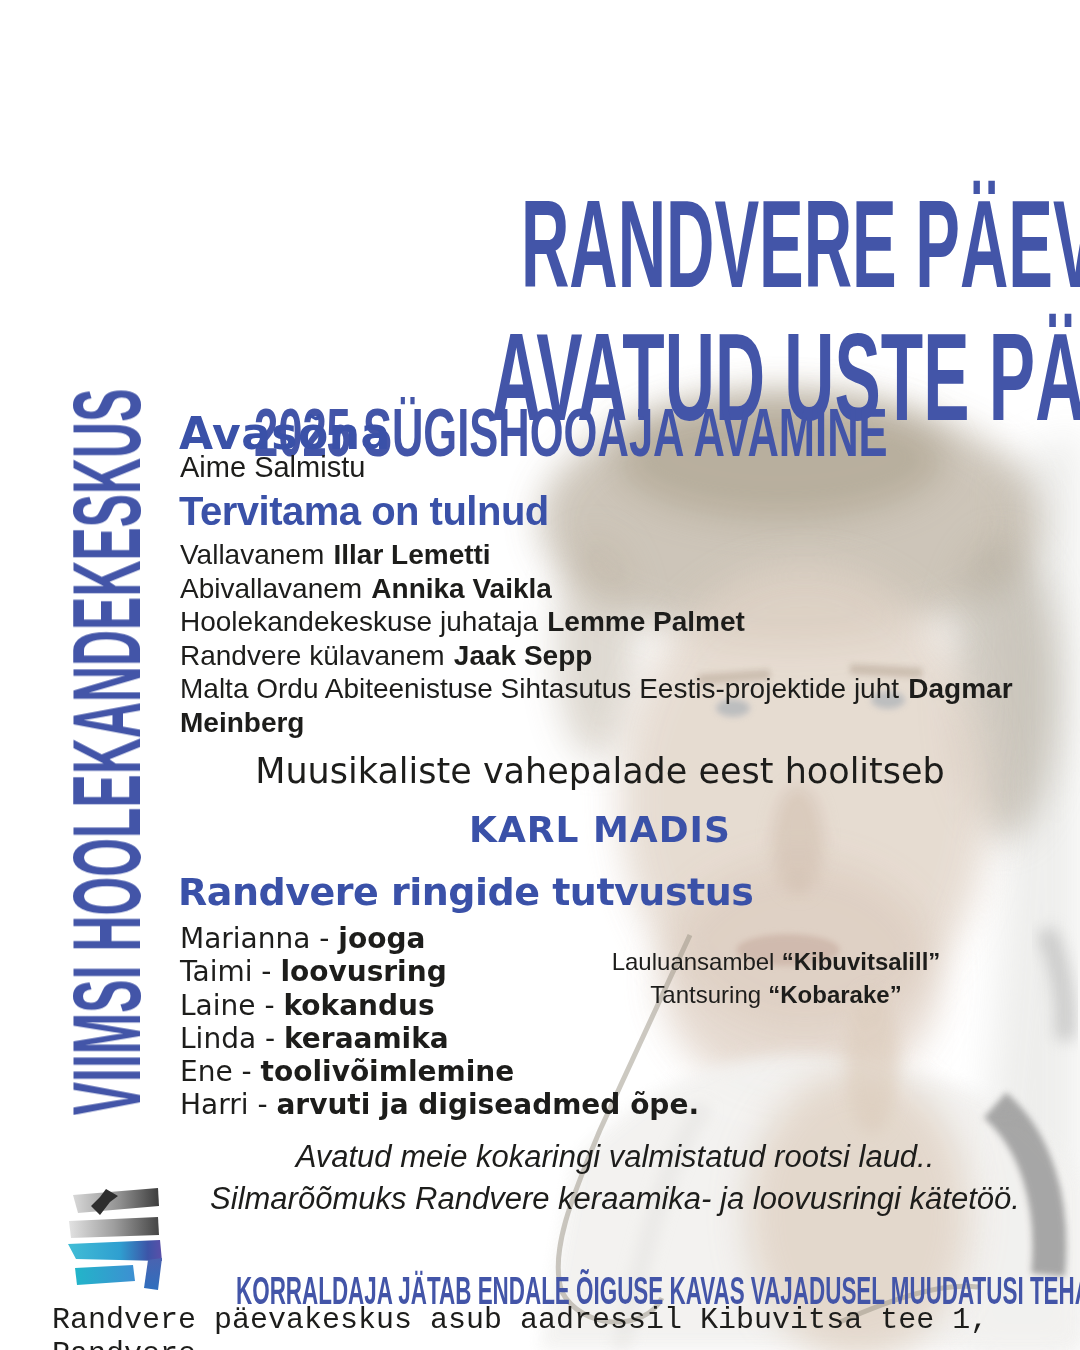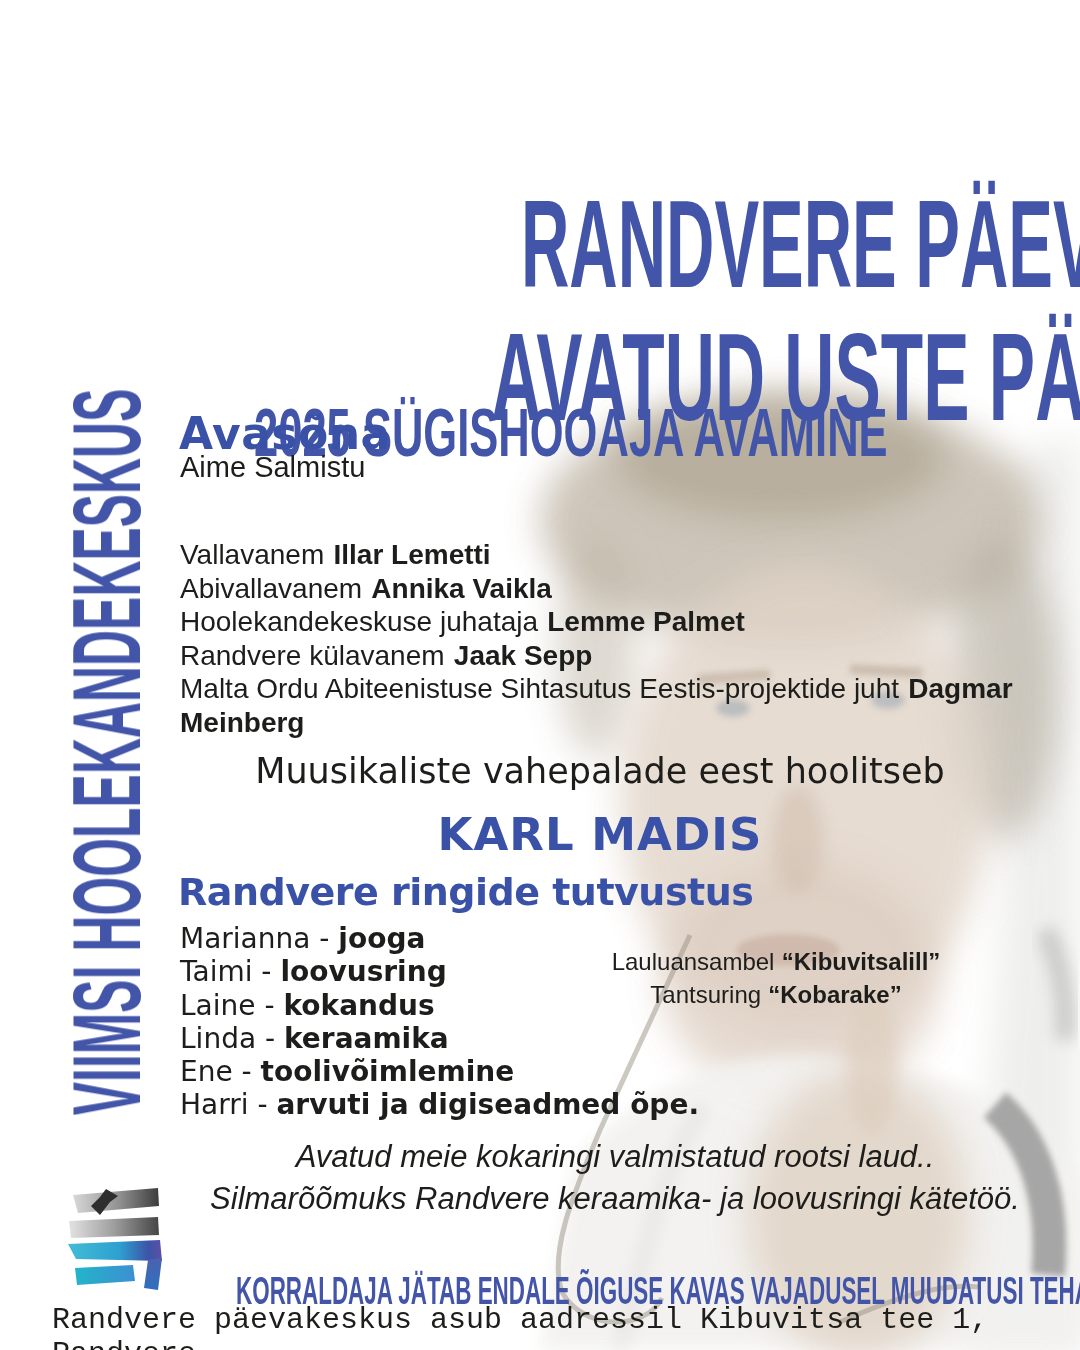--- a/index.html
+++ b/index.html
@@ -33,21 +33,21 @@
 
   .opening-heading{left:179px;top:410px;font-size:44px;letter-spacing:0.5px;}
   .opening-speaker{left:180px;top:451px;font-size:29px;}
   .greeting-heading{left:179px;top:489px;font-size:40px;letter-spacing:-0.5px;}
   .guests{left:180px;top:538px;width:840px;font-size:28px;line-height:33.5px;}
   .guest-role{margin-right:0.33em;}
   .guest-name{font-weight:700;}
 
   .music{left:170px;top:752px;width:860px;text-align:center;}
   .music-intro{font-family:"DejaVu Sans",sans-serif;font-size:35px;line-height:1.1;}
-  .music-artist{margin-top:19px;font-size:45px;letter-spacing:1px;}
+  .music-artist{margin-top:19px;font-size:36px;letter-spacing:1px;}
 
   .circles-heading{left:178px;top:872px;font-size:38px;letter-spacing:-0.5px;}
   .circles{left:180px;top:922px;width:560px;font-family:"DejaVu Sans",sans-serif;
            font-size:28px;line-height:33.3px;}
   .circle-activity{font-weight:700;}
 
   .performers{left:566px;top:944px;width:420px;text-align:center;}
   .performers-heading{font-size:38px;letter-spacing:0.5px;}
   .performer-lines{margin-top:1px;font-size:24px;line-height:33px;}
   .performer-group{margin-right:0.3em;}
@@ -120,20 +120,21 @@
 
   <div class="abs z vertical-name">VIIMSI HOOLEKANDEKESKUS</div>
 
   <div class="abs z season-title cond">
     <span class="squeeze-l s-sub">2025 SÜGISHOOAJA AVAMINE</span>
   </div>
 
   <div class="abs z h-geo opening-heading">Avasõna</div>
   <div class="abs z opening-speaker">Aime Salmistu</div>
 
+  <div class="abs z h-grot greeting-heading">Tervitama on tulnud</div>
   <div class="abs z guests">
     <div><span class="guest-role">Vallavanem</span><span class="guest-name">Illar Lemetti</span></div>
     <div><span class="guest-role">Abivallavanem</span><span class="guest-name">Annika Vaikla</span></div>
     <div><span class="guest-role">Hoolekandekeskuse juhataja</span><span class="guest-name">Lemme Palmet</span></div>
     <div><span class="guest-role">Randvere külavanem</span><span class="guest-name">Jaak Sepp</span></div>
     <div><span class="guest-role">Malta Ordu Abiteenistuse Sihtasutus Eestis-projektide juht</span><span class="guest-name">Dagmar Meinberg</span></div>
   </div>
 
   <div class="abs z music">
     <div class="music-intro">Muusikaliste vahepalade eest hoolitseb</div>

